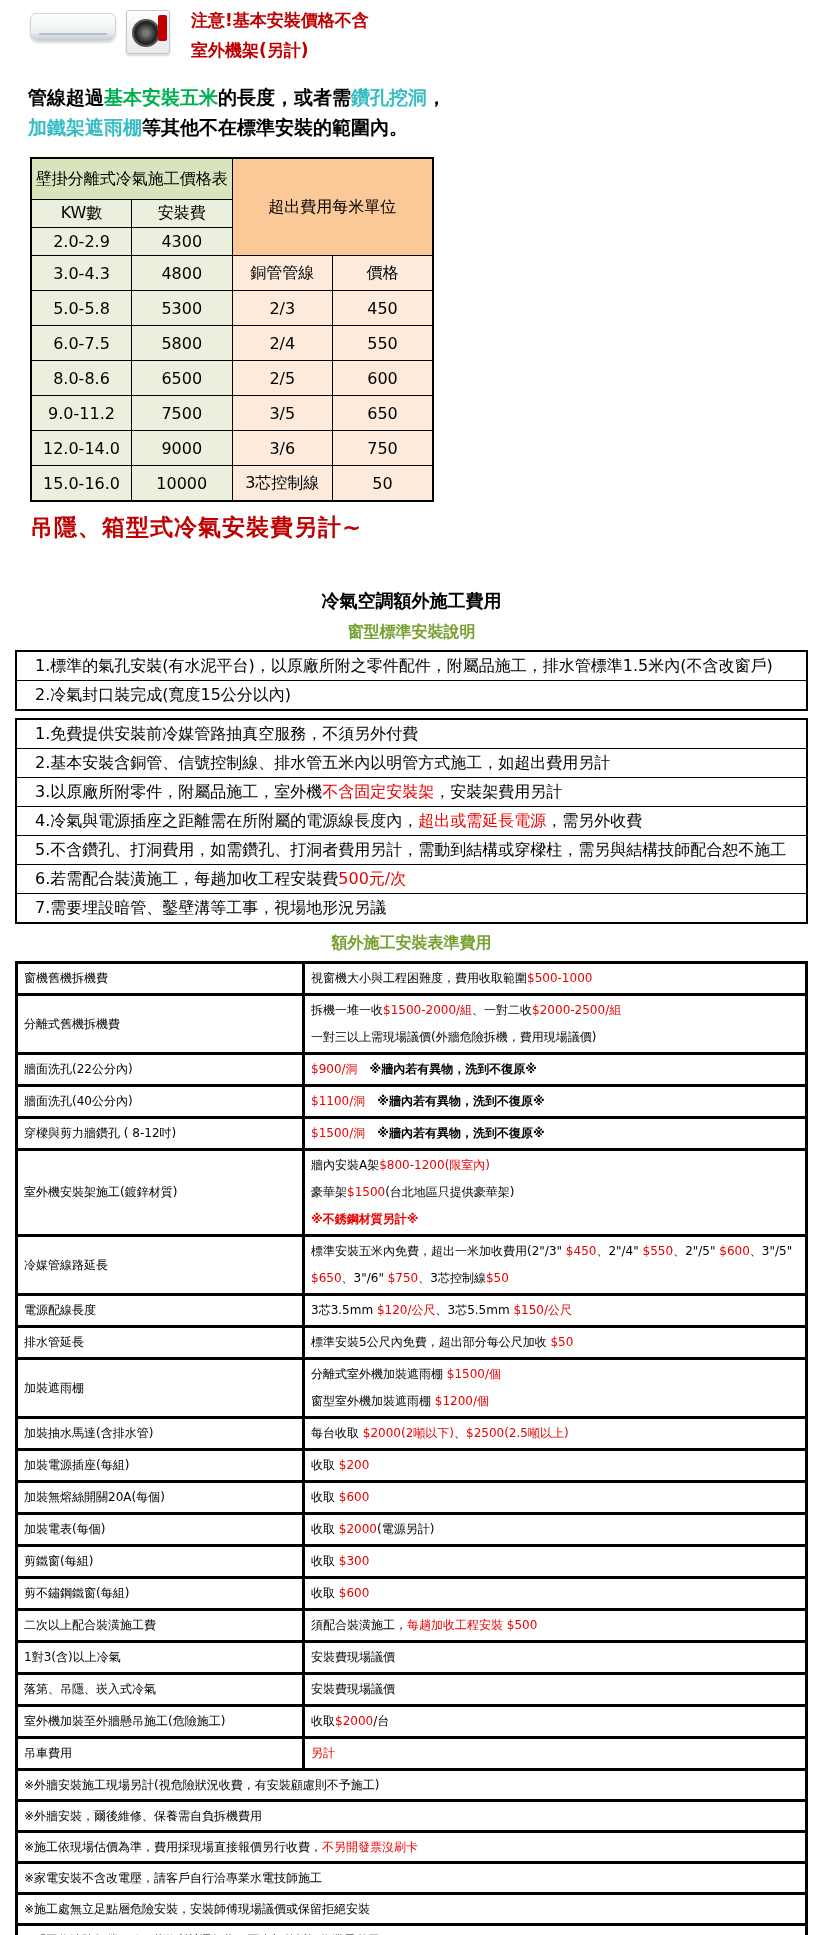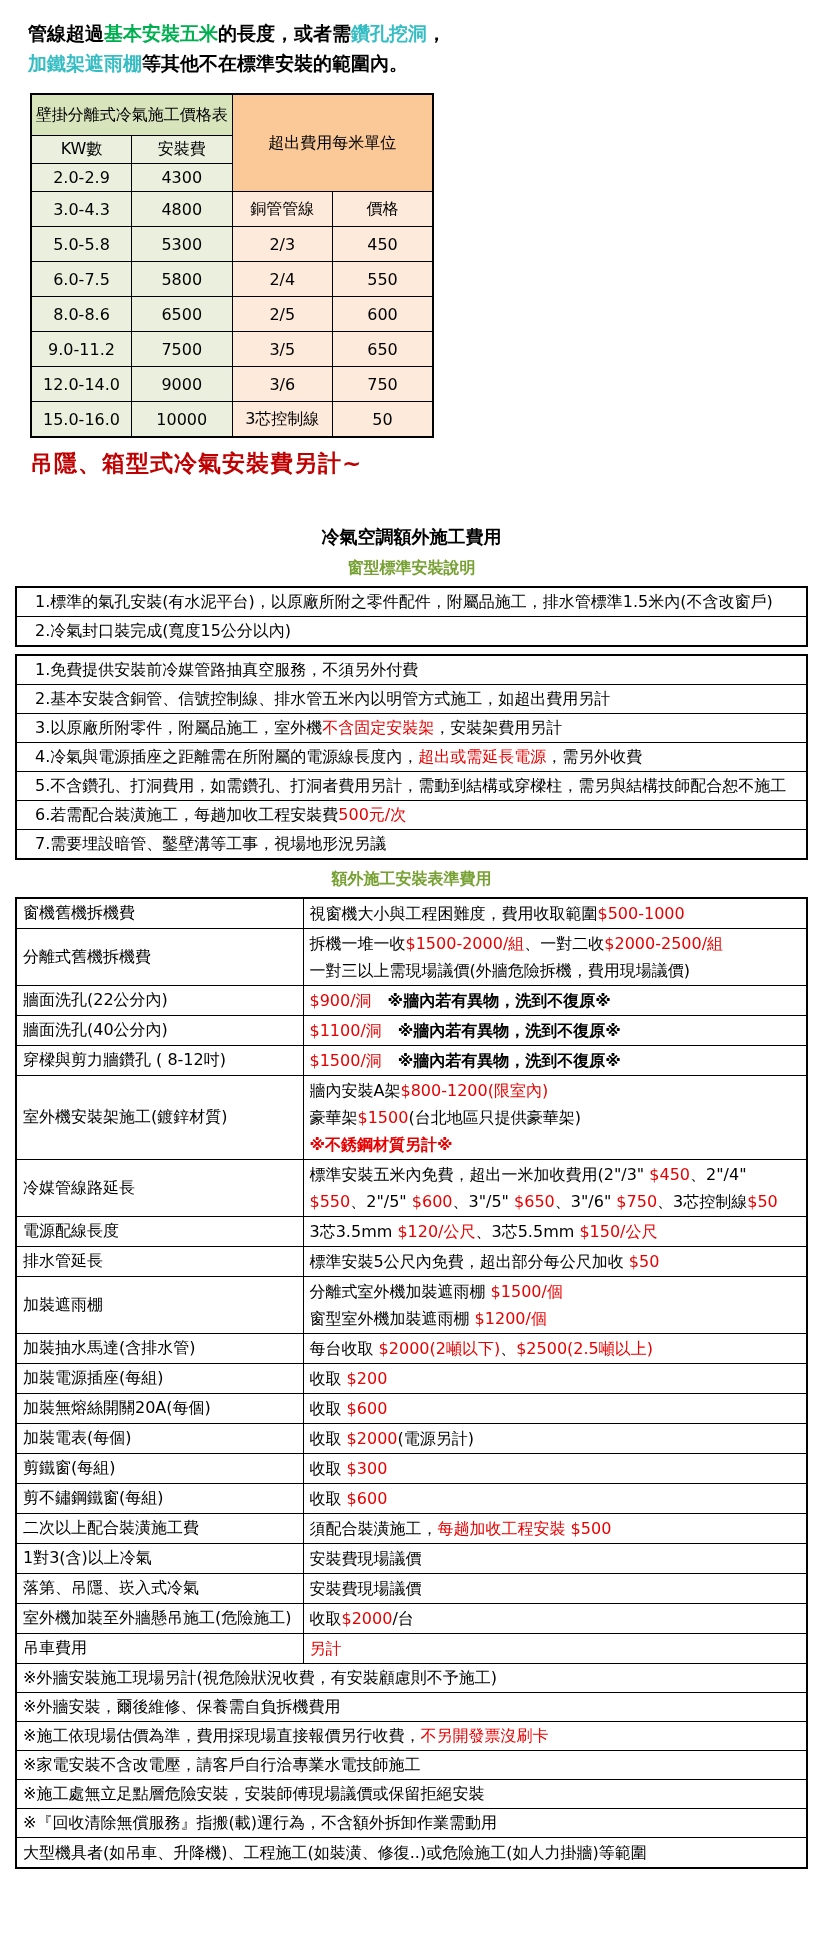--- a/index.html
+++ b/index.html
@@ -42,29 +42,42 @@
   .hanging-note{margin:10px 0 0 30px;color:var(--red-dark);font-weight:bold;font-size:23px;
                 font-family:"DejaVu Serif","Liberation Serif",serif;letter-spacing:1px;}
 
   .sec-title{margin-top:46px;text-align:center;font-weight:bold;font-size:18px;}
   .sub-green{margin-top:9px;text-align:center;font-weight:bold;font-size:16px;color:var(--green-h);}
 
   .list-table{width:793px;margin:7px 0 0 15px;border:2px solid #000;}
   .list-table td{border:1px solid #000;padding:1px 18px;font-size:16px;line-height:26px;}
 
   .extra-table{width:793px;margin:7px 0 0 15px;border:2px solid #000;table-layout:fixed;}
-  .extra-table td{border:1px solid #000000;padding:1px 6px;font-size:16px;line-height:26px;vertical-align:middle;}
+  .extra-table td{border:3px solid #000000;padding:1px 6px;font-size:12px;line-height:26px;vertical-align:middle;}
   .extra-table td.lbl{width:287px;}
   .extra-table .ln{line-height:27px;}
 </style>
 </head>
 <body>
 
 <div class="page">
 
+  <div class="top">
+    <div class="ac-img">
+      <div class="indoor"></div>
+      <div class="outdoor">
+        <div class="fan"></div>
+        <div class="od-label"></div>
+      </div>
+    </div>
+    <div class="notice">
+      <div>注意!基本安裝價格不含</div>
+      <div>室外機架(另計)</div>
+    </div>
+  </div>
 
   <div class="intro">
     <div id="intro-line1"><span>管線超過</span><span class="s-green">基本安裝五米</span><span>的長度，或者需</span><span class="s-teal">鑽孔挖洞</span><span>，</span></div>
     <div id="intro-line2"><span class="s-teal">加鐵架遮雨棚</span><span>等其他不在標準安裝的範圍內。</span></div>
   </div>
 
   <table class="price-table">
     <tbody id="price-body">
         <tr class="hrow">
           <td class="gh" colspan="2">壁掛分離式冷氣施工價格表</td>

